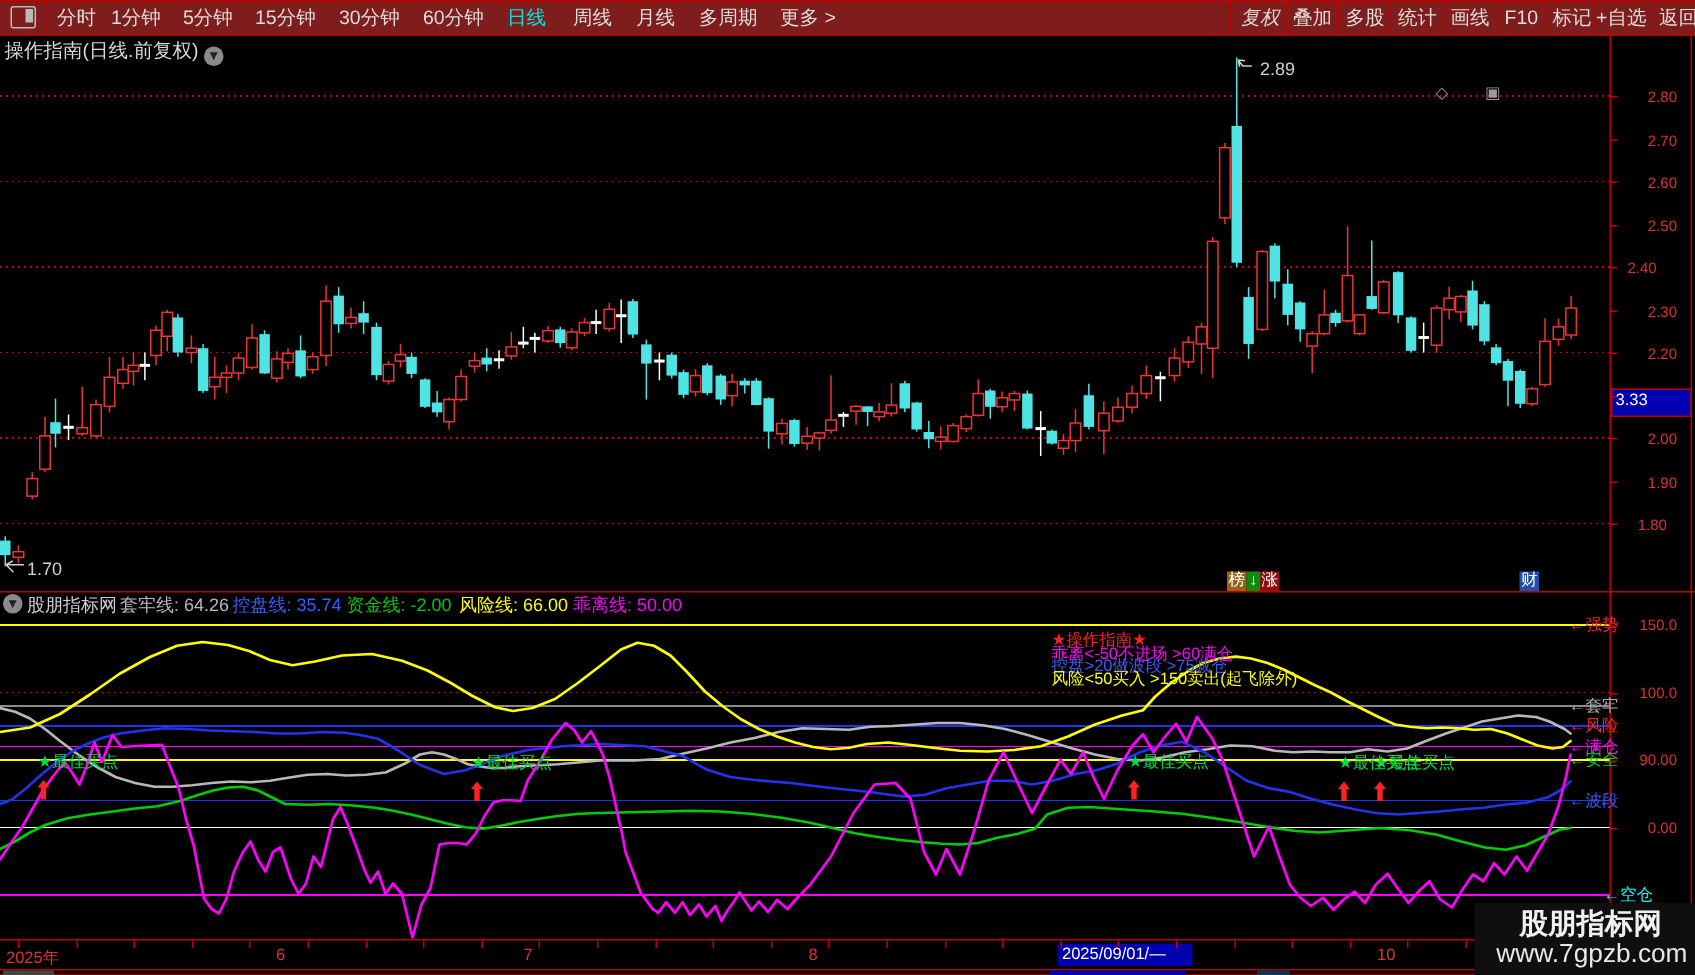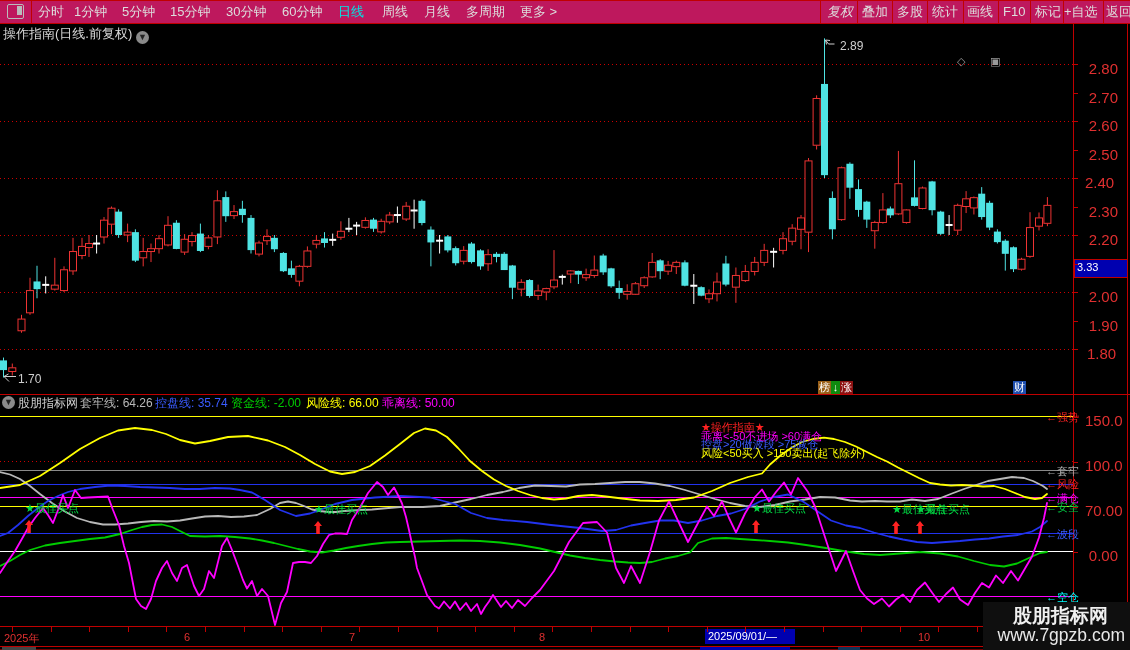--- a/index.html
+++ b/index.html
@@ -2,32 +2,32 @@
 <html><head>
 <meta charset="utf-8">
 <style>
   html,body{margin:0;padding:0;background:#000;}
   #app{position:relative;width:1130px;height:650px;background:#000;overflow:hidden;
        font-family:"Liberation Sans","DejaVu Sans",sans-serif;-webkit-font-smoothing:none;}
   .abs{position:absolute;}
   .hline{position:absolute;height:1px;background:#c00000;}
   .vline{position:absolute;width:1px;background:#c00000;}
   
-  #menubar{position:absolute;left:0;top:0;width:1130px;height:24px;background:#be185d;}
+  #menubar{position:absolute;left:0;top:0;width:1130px;height:24px;background:#7f1d1d;}
   .mitem{position:absolute;top:4px;font-size:13px;color:#ddd;white-space:nowrap;line-height:16px;}
   .mitem.active{color:#00e5e5;}
   #win-icon{position:absolute;left:7px;top:4px;width:15px;height:13px;border:1px solid #bbb;border-radius:2px;}
   #win-icon .half{position:absolute;right:1px;top:1px;width:5px;height:9px;background:#bbb;}
   
   #title-row{position:absolute;left:3px;top:25px;height:16px;font-size:13px;color:#d8d8d8;white-space:nowrap;}
   .circ-icon{display:inline-block;width:13px;height:13px;border-radius:50%;background:#8a8a8a;color:#222;
              font-size:9px;line-height:13px;text-align:center;vertical-align:-2px;font-weight:bold;}
   
   svg{position:absolute;left:0;top:0;}
-  .axis-label{position:absolute;font-size:15px;color:#e03030;white-space:nowrap;}
+  .axis-label{position:absolute;font-size:10px;color:#e03030;white-space:nowrap;}
   .tickmark{position:absolute;width:5px;height:1px;background:#c00000;}
   #last-box{position:absolute;background:#0000b0;border:1px solid #c00000;color:#fff;
             font-size:11px;line-height:14px;padding-left:2px;}
   .etag{position:absolute;top:381px;height:13px;color:#fff;font-size:11px;line-height:13px;text-align:center;}
   .corner-ico{position:absolute;color:#999;font-size:11px;}
   
   #ind-header{position:absolute;left:0;top:395px;width:1130px;height:16px;font-size:12px;line-height:16px;white-space:nowrap;}
   #ind-header .src{color:#cfcfcf;}
   .ind-field{position:absolute;top:0;}
   
@@ -760,26 +760,26 @@
     <div class="etag" style="left: 818px; width: 13px; background: rgb(154, 96, 24);">榜</div>
     <div class="etag" style="left: 831px; width: 9px; background: rgb(14, 138, 14);">↓</div>
     <div class="etag" style="left: 840px; width: 13px; background: rgb(140, 16, 16);">涨</div>
     <div class="etag" style="left: 1013px; width: 13px; background: rgb(31, 79, 174);">财</div>
     <div class="ref-label" style="left: 1046px; top: 411.5px; color: rgb(255, 34, 34);">←强势</div>
     <div class="ref-label" style="left: 1046px; top: 465.5px; color: rgb(170, 170, 170);">←套牢</div>
     <div class="ref-label" style="left: 1046px; top: 479px; color: rgb(255, 34, 34);">←风险</div>
     <div class="ref-label" style="left: 1046px; top: 492.5px; color: rgb(255, 0, 255);">←满仓</div>
     <div class="ref-label" style="left: 1046px; top: 501.5px; color: rgb(0, 204, 68);">←安全</div>
     <div class="ref-label" style="left: 1046px; top: 528.5px; color: rgb(58, 91, 255);">←波段</div>
-    <div class="ref-label" style="left: 1046px; top: 591.5px; color: rgb(0, 255, 255); text-align: center;">←空仓</div>
+    <div class="ref-label" style="left: 1069px; top: 591.5px; color: rgb(0, 255, 255); text-align: center;">←空仓</div>
     <div class="axis-label" style="left: 1085px; top: 411.5px; width: 33px; text-align: right;">150.0</div>
     <div class="tickmark" style="left: 1073px; top: 416.5px;"></div>
     <div class="axis-label" style="left: 1085px; top: 456.5px; width: 33px; text-align: right;">100.0</div>
     <div class="tickmark" style="left: 1073px; top: 461.5px;"></div>
-    <div class="axis-label" style="left: 1085px; top: 501.5px; width: 33px; text-align: right;">70.00</div>
+    <div class="axis-label" style="left: 1085px; top: 501.5px; width: 33px; text-align: right;">90.00</div>
     <div class="tickmark" style="left: 1073px; top: 506.5px;"></div>
     <div class="axis-label" style="left: 1085px; top: 546.5px; width: 33px; text-align: right;">0.00</div>
     <div class="tickmark" style="left: 1073px; top: 551.5px;"></div>
     <div class="guide-line" style="left: 701px; top: 422px; color: rgb(255, 34, 34);">★操作指南★</div>
     <div class="guide-line" style="left: 701px; top: 430.5px; color: rgb(255, 0, 255);">乖离&lt;-50不进场 &gt;60满仓</div>
     <div class="guide-line" style="left: 701px; top: 439px; color: rgb(58, 91, 255);">控盘&gt;20做波段 &gt;75减仓</div>
     <div class="guide-line" style="left: 701px; top: 448px; color: rgb(255, 255, 0);">风险&lt;50买入 &gt;150卖出(起飞除外)</div>
     <div class="buy-marker" style="left: 25px; top: 503px;"><span class="buy-star">★</span><span class="buy-text">最佳买点</span></div>
     <div class="buy-marker" style="left: 314px; top: 504px;"><span class="buy-star">★</span><span class="buy-text">最佳买点</span></div>
     <div class="buy-marker" style="left: 752px; top: 503px;"><span class="buy-star">★</span><span class="buy-text">最佳买点</span></div>

